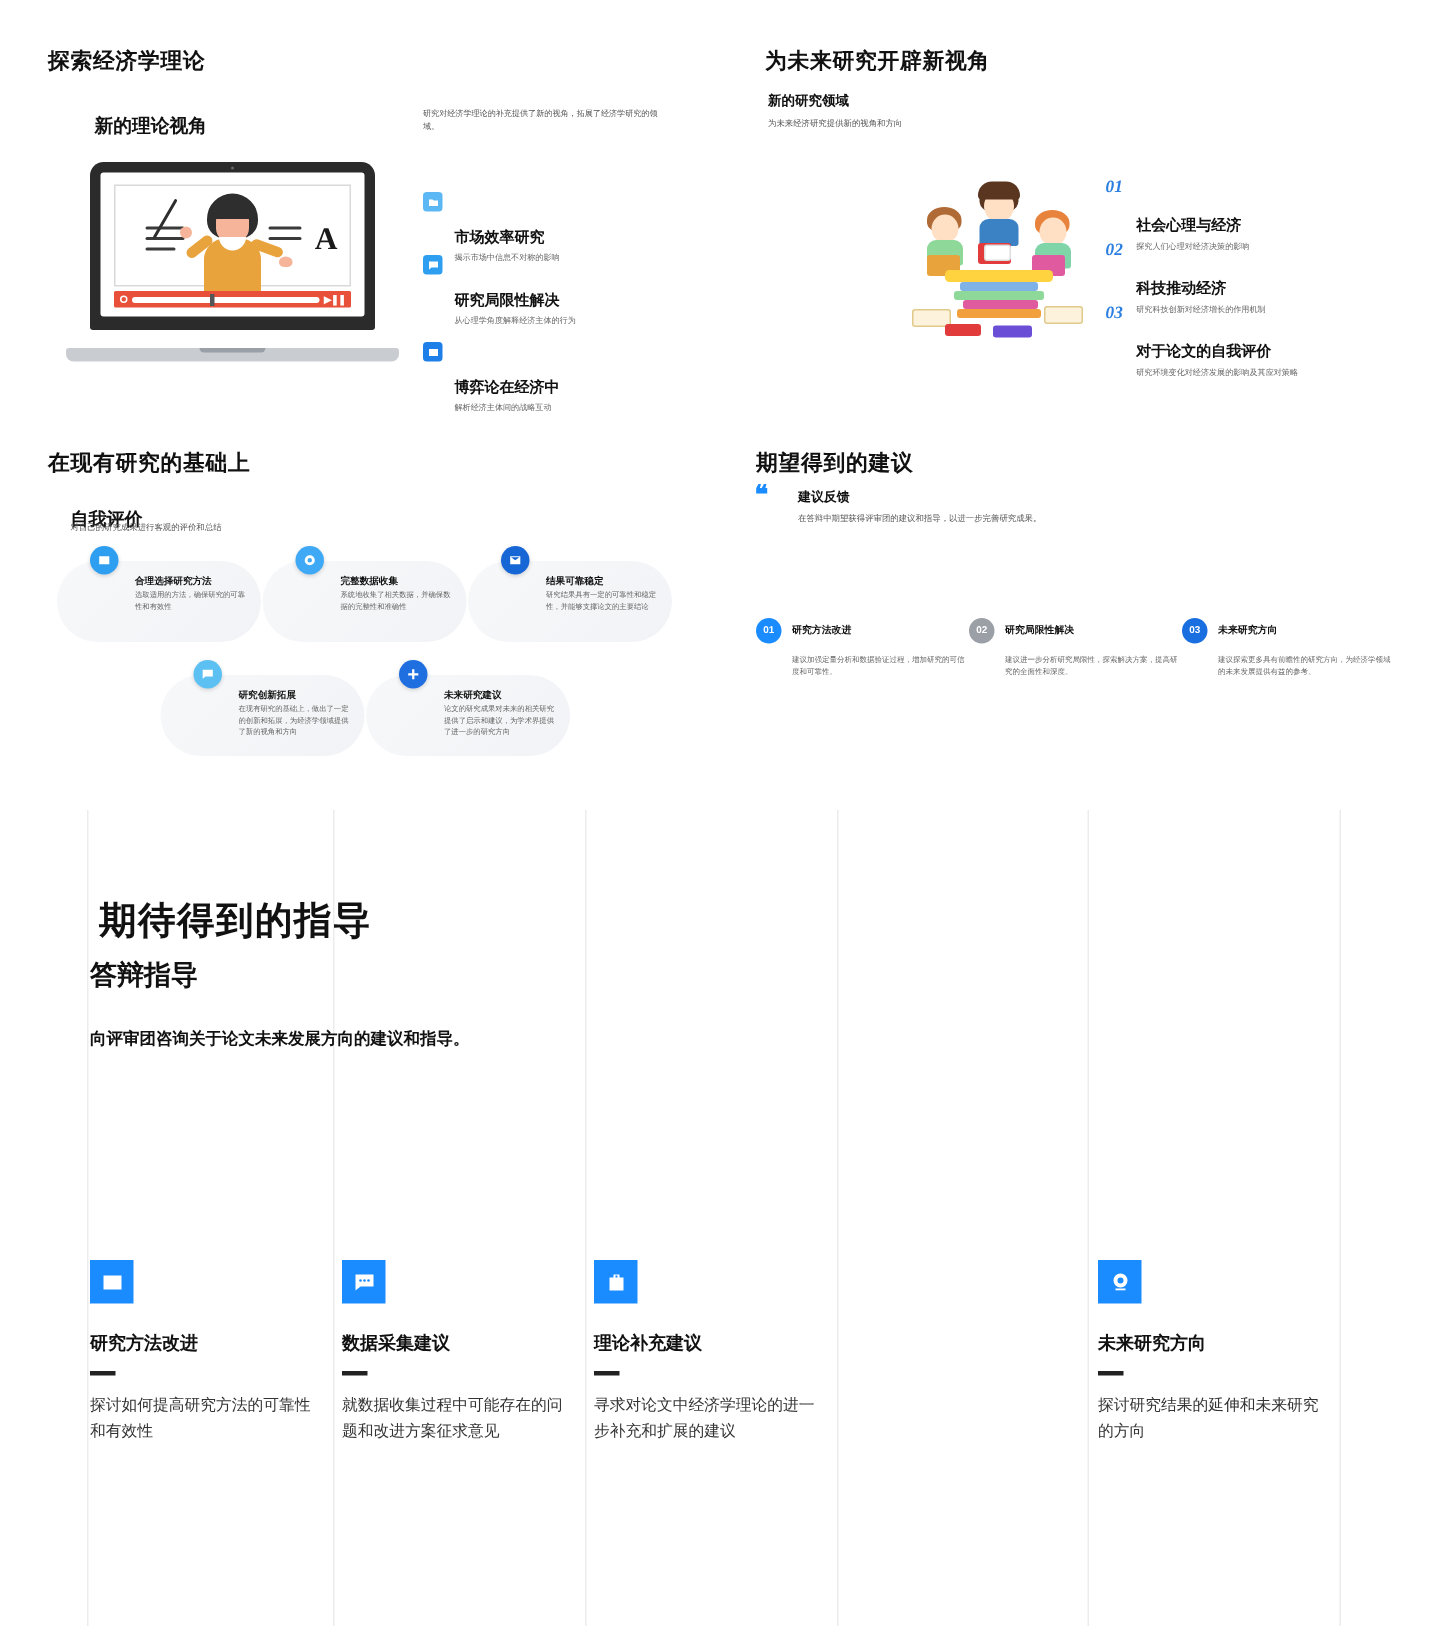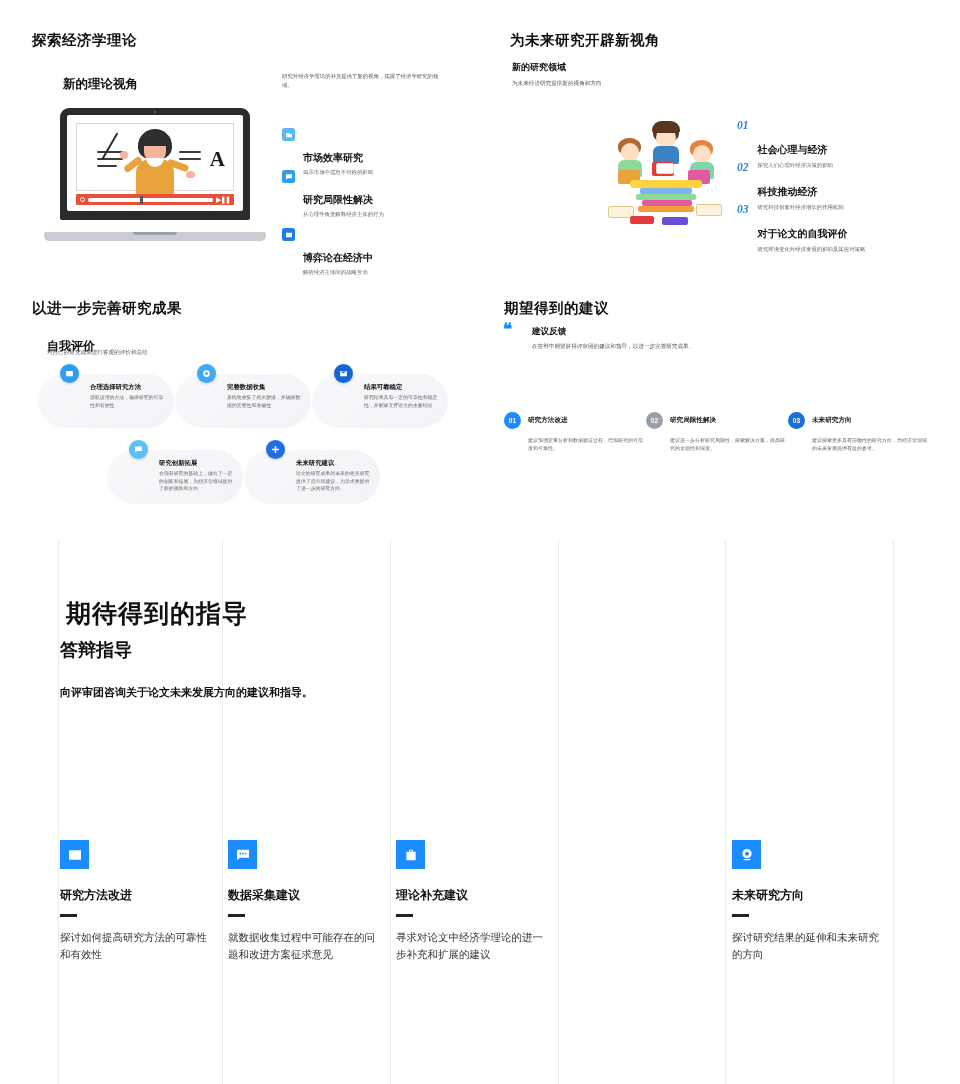--- a/index.html
+++ b/index.html
@@ -261,21 +261,21 @@
     <div class="num-item" style="top:204px;">
       <span class="num">03</span>
       <span>
         <span class="item-t" style="display:block">对于论文的自我评价</span>
         <span class="item-d" style="display:block;margin-top:4px">研究环境变化对经济发展的影响及其应对策略</span>
       </span>
     </div>
   </section>
 
   <section id="p3">
-    <div class="slide-title">以进一步完善研究成果</div>
+    <div class="slide-title">在现有研究的基础上</div>
     <div class="sec-title">自我评价</div>
     <div class="sec-sub">对自己的研究成果进行客观的评价和总结</div>
 
     <div class="pill" style="left:38px;top:96px;">
       <span class="pbadge" style="background:#2e9ef0">
         <svg viewBox="0 0 24 24">
             <path d="M3 5h18v14H3zm3 10l4-5 3 4 2-2 4 3z"></path>
           </svg>
         </span>
       <span class="ptxt">

